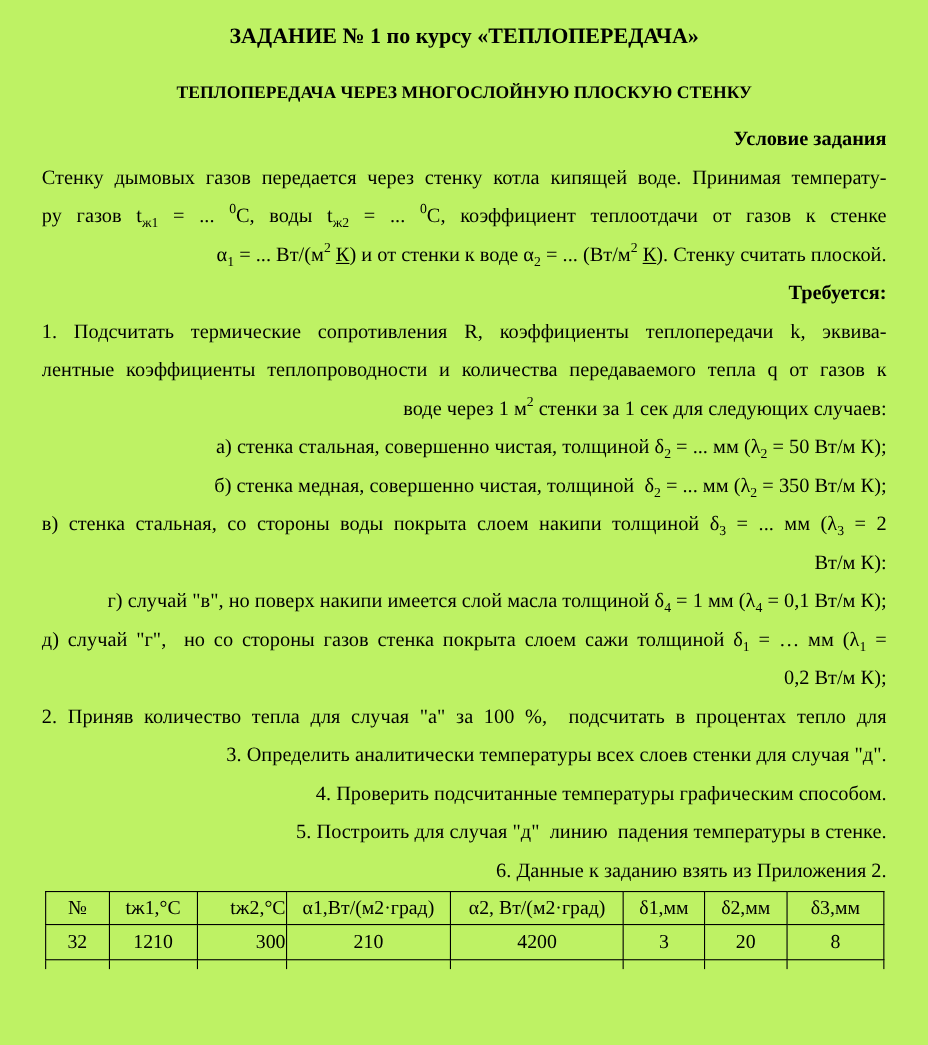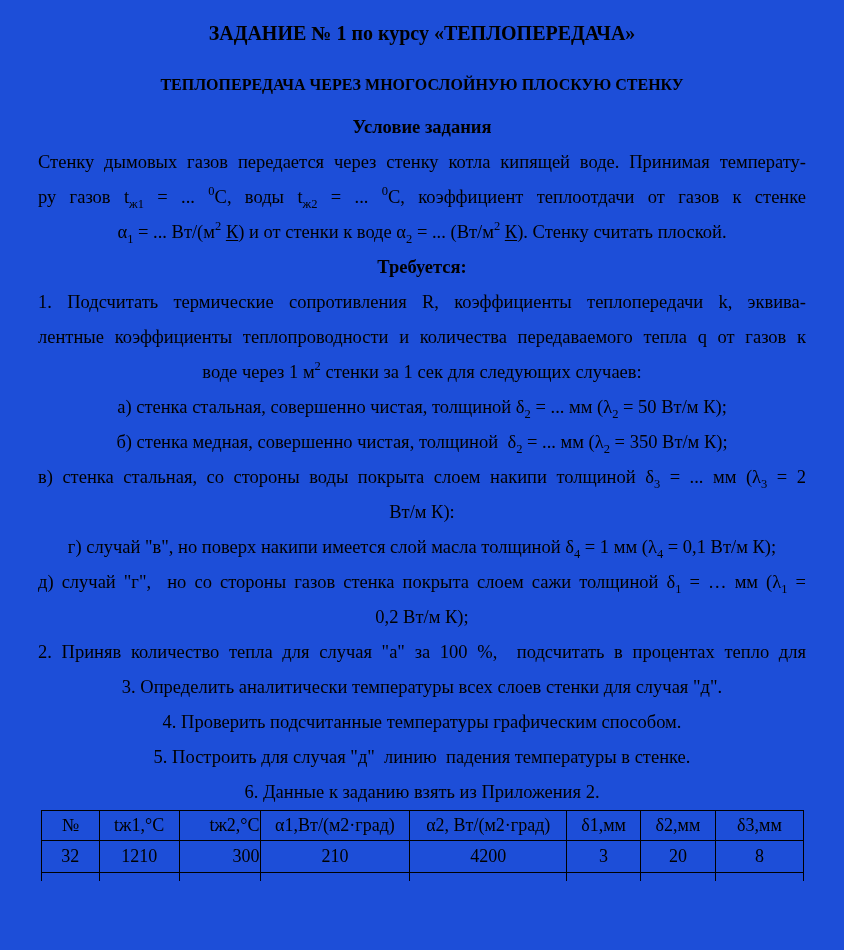--- a/index.html
+++ b/index.html
@@ -1,31 +1,31 @@
 <!DOCTYPE html>
 <html><head>
 <meta charset="utf-8">
 <style>
   html,body { margin:0; padding:0; background:#ffffff; }
   .page {
     width:844px; height:950px; box-sizing:border-box;
-    padding:16px 38px 0 38px; background:#1d4ed8; color:#000;
+    padding:16px 38px 0 38px; background:#bef264; color:#000;
     font-family:"Liberation Serif", serif; overflow:hidden;
   }
   .title {
     font-weight:bold; font-size:20px; line-height:26px;
     text-align:center; margin:4px 0 0 0;
   }
   .subtitle {
     font-weight:bold; font-size:16px; line-height:26px;
     text-align:center; margin:26px 0 12px 0;
   }
   .line {
     font-size:18.5px; line-height:35px; height:35px; overflow:hidden;
-    text-align:center;
+    text-align:right;
   }
   .line.just { text-align:justify; text-align-last:justify; }
   .line.bold { font-weight:bold; }
   .line sub, .line sup { font-size:12.5px; line-height:0; }
   .line sup { position:relative; top:-1px; }
   .u { text-decoration:underline; text-underline-offset:2px; }
 
   table.vtable {
     border-collapse:collapse; table-layout:fixed; width:763px;
     margin:0 0 0 3px; font-family:"Liberation Serif", serif;

